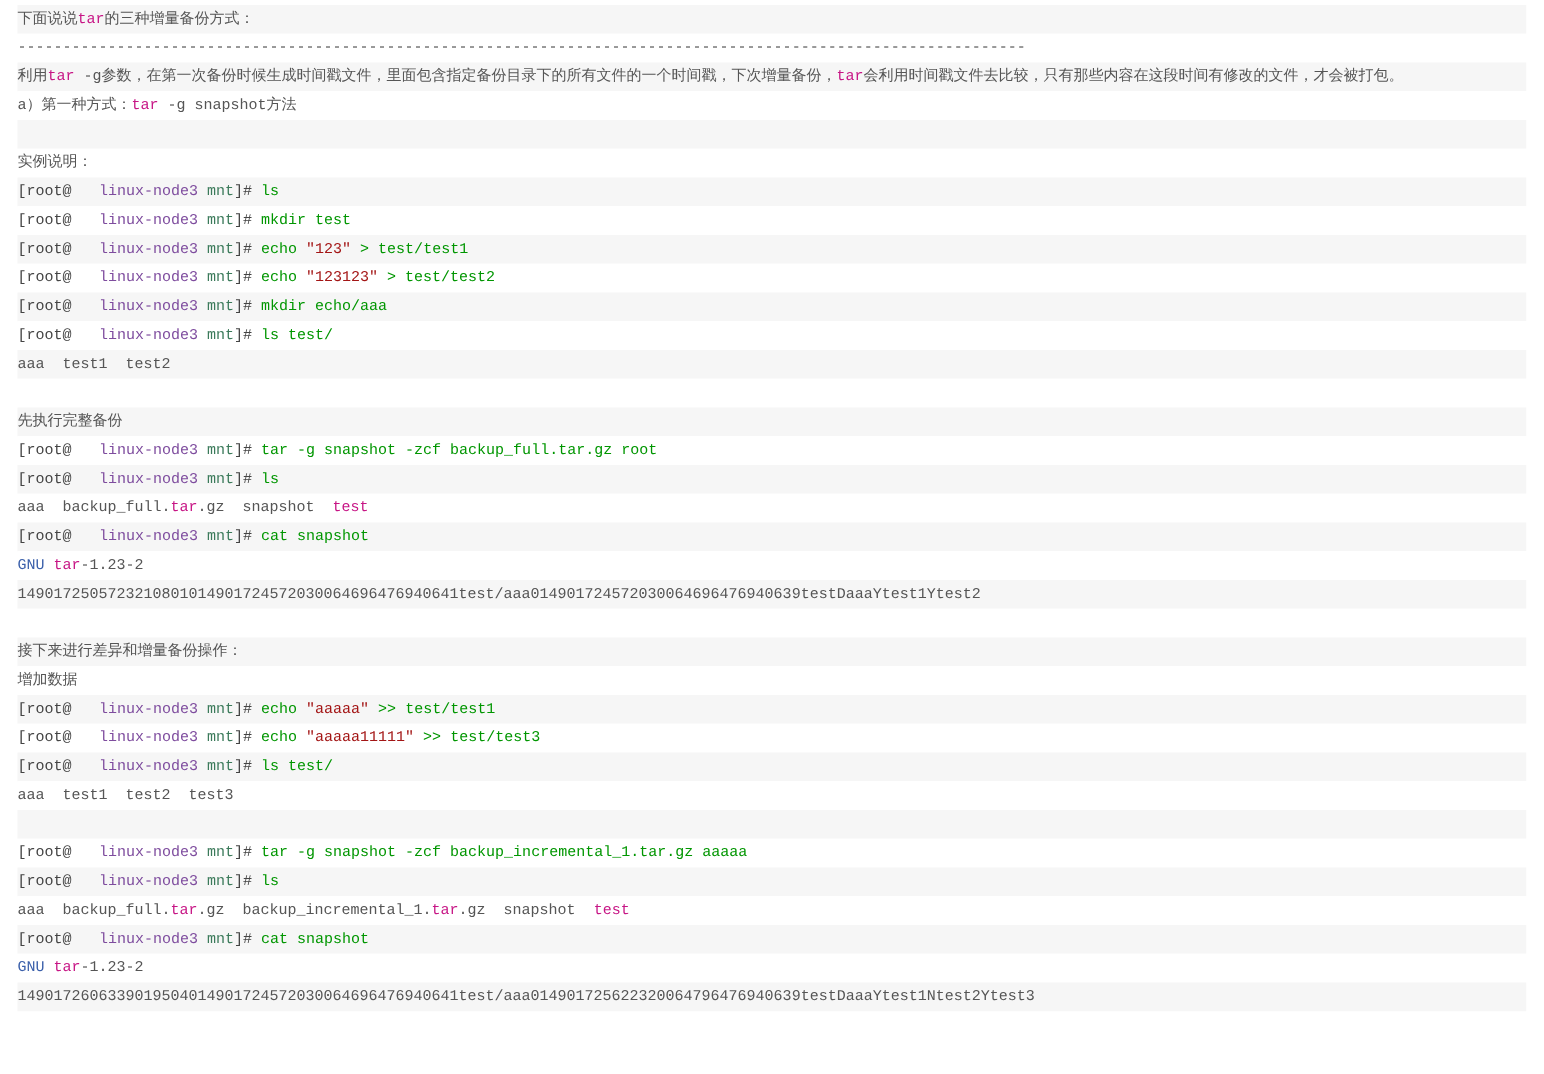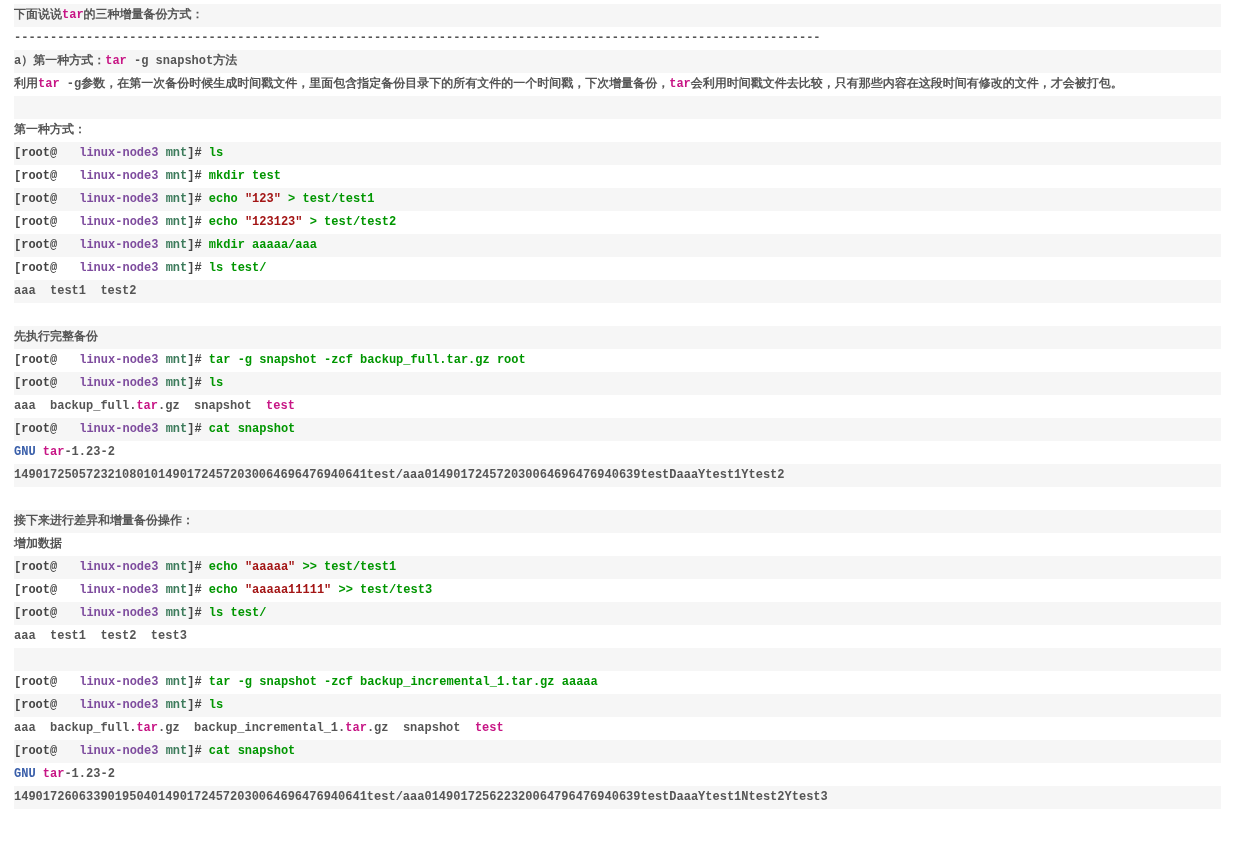--- a/index.html
+++ b/index.html
@@ -7,21 +7,20 @@
     padding: 4px 14px;
     background: #ffffff;
     font-family: Consolas, "Courier New", monospace;
     font-size: 12px;
     line-height: 23px;
     color: #333;
   }
   .line {
     white-space: pre;
     font-family: Consolas, "Courier New", monospace;
-    font-weight: bold;
   }
   .line:nth-child(odd) {
     background: #f6f6f6;
   }
   .line:nth-child(even) {
     background: #ffffff;
   }
   .tar  { color: #c71585; }
   .root { color: #444; }
   .host { color: #7e4c9e; margin-left: 22px; }
@@ -32,30 +31,30 @@
   .gnu  { color: #3a5faa; }
   .txt  { color: #555; }
 </style>
 </head>
 <body>
 
 <div>
 
   <div class="line"><span class="txt">下面说说</span><span class="tar">tar</span><span class="txt">的三种增量备份方式：</span></div>
   <div class="line"><span class="txt">----------------------------------------------------------------------------------------------------------------</span></div>
+  <div class="line"><span class="txt">利用</span><span class="tar">tar</span><span class="txt"> -g参数，在第一次备份时候生成时间戳文件，里面包含指定备份目录下的所有文件的一个时间戳，下次增量备份，</span><span class="tar">tar</span><span class="txt">会利用时间戳文件去比较，只有那些内容在这段时间有修改的文件，才会被打包。</span></div>
   <div class="line"><span class="txt">a）第一种方式：</span><span class="tar">tar</span><span class="txt"> -g snapshot方法</span></div>
-  <div class="line"><span class="txt">利用</span><span class="tar">tar</span><span class="txt"> -g参数，在第一次备份时候生成时间戳文件，里面包含指定备份目录下的所有文件的一个时间戳，下次增量备份，</span><span class="tar">tar</span><span class="txt">会利用时间戳文件去比较，只有那些内容在这段时间有修改的文件，才会被打包。</span></div>
   <div class="line"> </div>
 
-  <div class="line"><span class="txt">第一种方式：</span></div>
+  <div class="line"><span class="txt">实例说明：</span></div>
   <div class="line"><span class="root">[root@</span><span class="host">linux-node3</span><span class="path"> mnt</span><span class="root">]# </span><span class="cmd">ls</span></div>
   <div class="line"><span class="root">[root@</span><span class="host">linux-node3</span><span class="path"> mnt</span><span class="root">]# </span><span class="cmd">mkdir</span><span class="arg"> test</span></div>
   <div class="line"><span class="root">[root@</span><span class="host">linux-node3</span><span class="path"> mnt</span><span class="root">]# </span><span class="cmd">echo</span> <span class="str">"123"</span><span class="arg"> &gt; test/test1</span></div>
   <div class="line"><span class="root">[root@</span><span class="host">linux-node3</span><span class="path"> mnt</span><span class="root">]# </span><span class="cmd">echo</span> <span class="str">"123123"</span><span class="arg"> &gt; test/test2</span></div>
-  <div class="line"><span class="root">[root@</span><span class="host">linux-node3</span><span class="path"> mnt</span><span class="root">]# </span><span class="cmd">mkdir</span><span class="arg"> aaaaa/aaa</span></div>
+  <div class="line"><span class="root">[root@</span><span class="host">linux-node3</span><span class="path"> mnt</span><span class="root">]# </span><span class="cmd">mkdir</span><span class="arg"> echo/aaa</span></div>
   <div class="line"><span class="root">[root@</span><span class="host">linux-node3</span><span class="path"> mnt</span><span class="root">]# </span><span class="cmd">ls</span><span class="arg"> test/</span></div>
   <div class="line"><span class="txt">aaa  test1  test2</span></div>
   <div class="line"> </div>
 
   <div class="line"><span class="txt">先执行完整备份</span></div>
   <div class="line"><span class="root">[root@</span><span class="host">linux-node3</span><span class="path"> mnt</span><span class="root">]# </span><span class="cmd">tar</span><span class="arg"> -g snapshot -zcf backup_full.tar.gz root</span></div>
   <div class="line"><span class="root">[root@</span><span class="host">linux-node3</span><span class="path"> mnt</span><span class="root">]# </span><span class="cmd">ls</span></div>
   <div class="line"><span class="txt">aaa  backup_full.</span><span class="tar">tar</span><span class="txt">.gz  snapshot  </span><span class="tar">test</span></div>
   <div class="line"><span class="root">[root@</span><span class="host">linux-node3</span><span class="path"> mnt</span><span class="root">]# </span><span class="cmd">cat</span><span class="arg"> snapshot</span></div>
   <div class="line"><span class="gnu">GNU </span><span class="tar">tar</span><span class="txt">-1.23-2</span></div>

